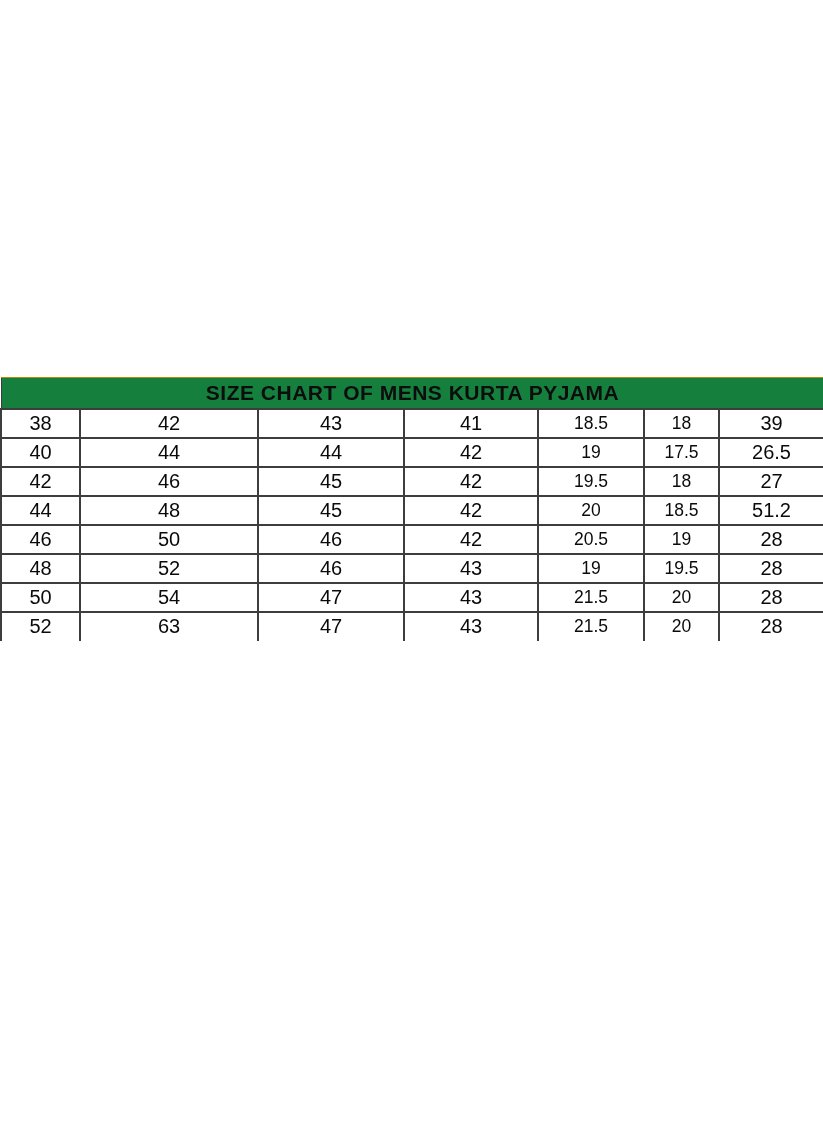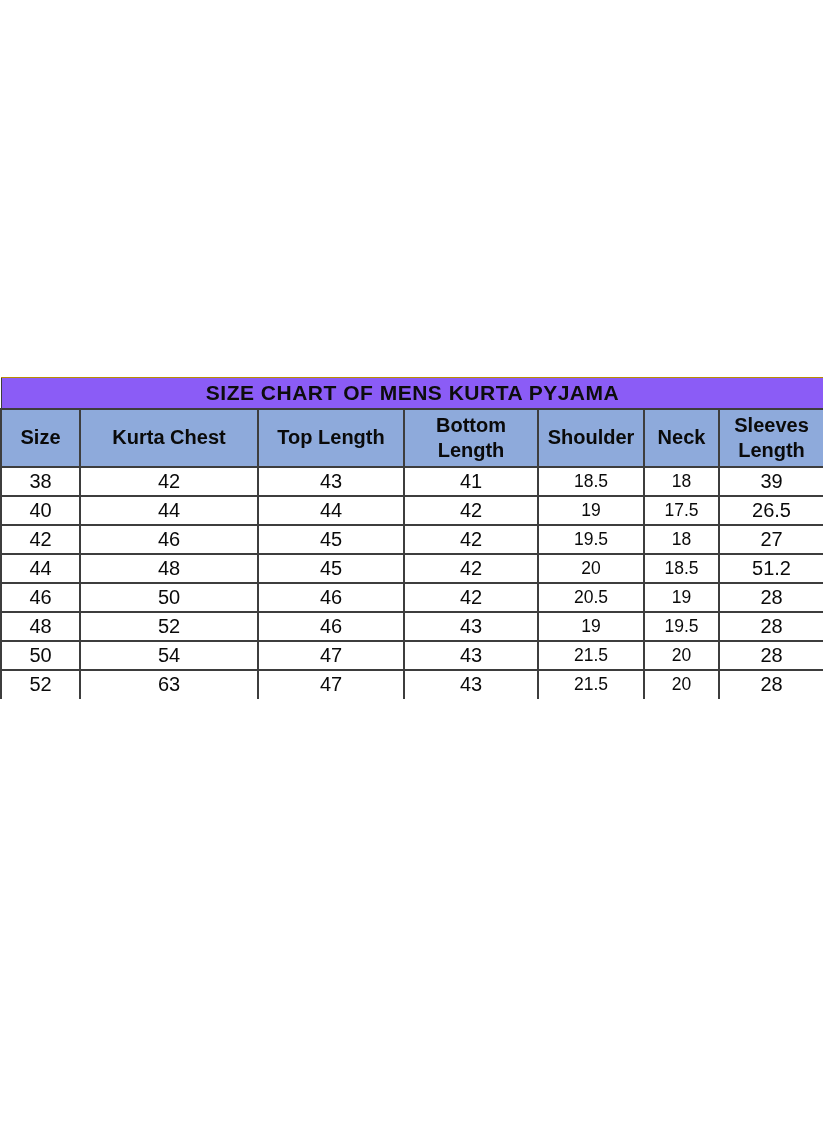--- a/index.html
+++ b/index.html
@@ -24,21 +24,21 @@
     table-layout: fixed;
     color: #0a0a0a;
   }
   table.size-chart td, table.size-chart th {
     overflow: hidden;
     text-align: center;
     vertical-align: middle;
   }
   
   .title-cell {
-    background: #8b5cf6;
+    background: #15803d;
     height: 31px;
     font-size: 21px;
     font-weight: bold;
     letter-spacing: 0.5px;
     color: #0d0d0d;
     border-top: 1px solid #b98c00;
     border-bottom: 2px solid #3d3d3d;
   }
   
   thead th.col-head {
@@ -79,29 +79,20 @@
         <col style="width:146px">
         <col style="width:134px">
         <col style="width:106px">
         <col style="width:75px">
         <col style="width:105px">
       </colgroup>
       <thead>
         <tr>
           <td class="title-cell" colspan="7">SIZE CHART OF MENS KURTA PYJAMA</td>
         </tr>
-        <tr id="header-row">
-            <th class="col-head">Size</th>
-            <th class="col-head">Kurta Chest</th>
-            <th class="col-head">Top Length</th>
-            <th class="col-head">Bottom Length</th>
-            <th class="col-head">Shoulder</th>
-            <th class="col-head">Neck</th>
-            <th class="col-head">Sleeves Length</th>
-          </tr>
       </thead>
       <tbody id="table-body">
           <tr>
             <td class="data-cell">38</td>
             <td class="data-cell">42</td>
             <td class="data-cell">43</td>
             <td class="data-cell">41</td>
             <td class="data-cell small">18.5</td>
             <td class="data-cell small">18</td>
             <td class="data-cell">39</td>

